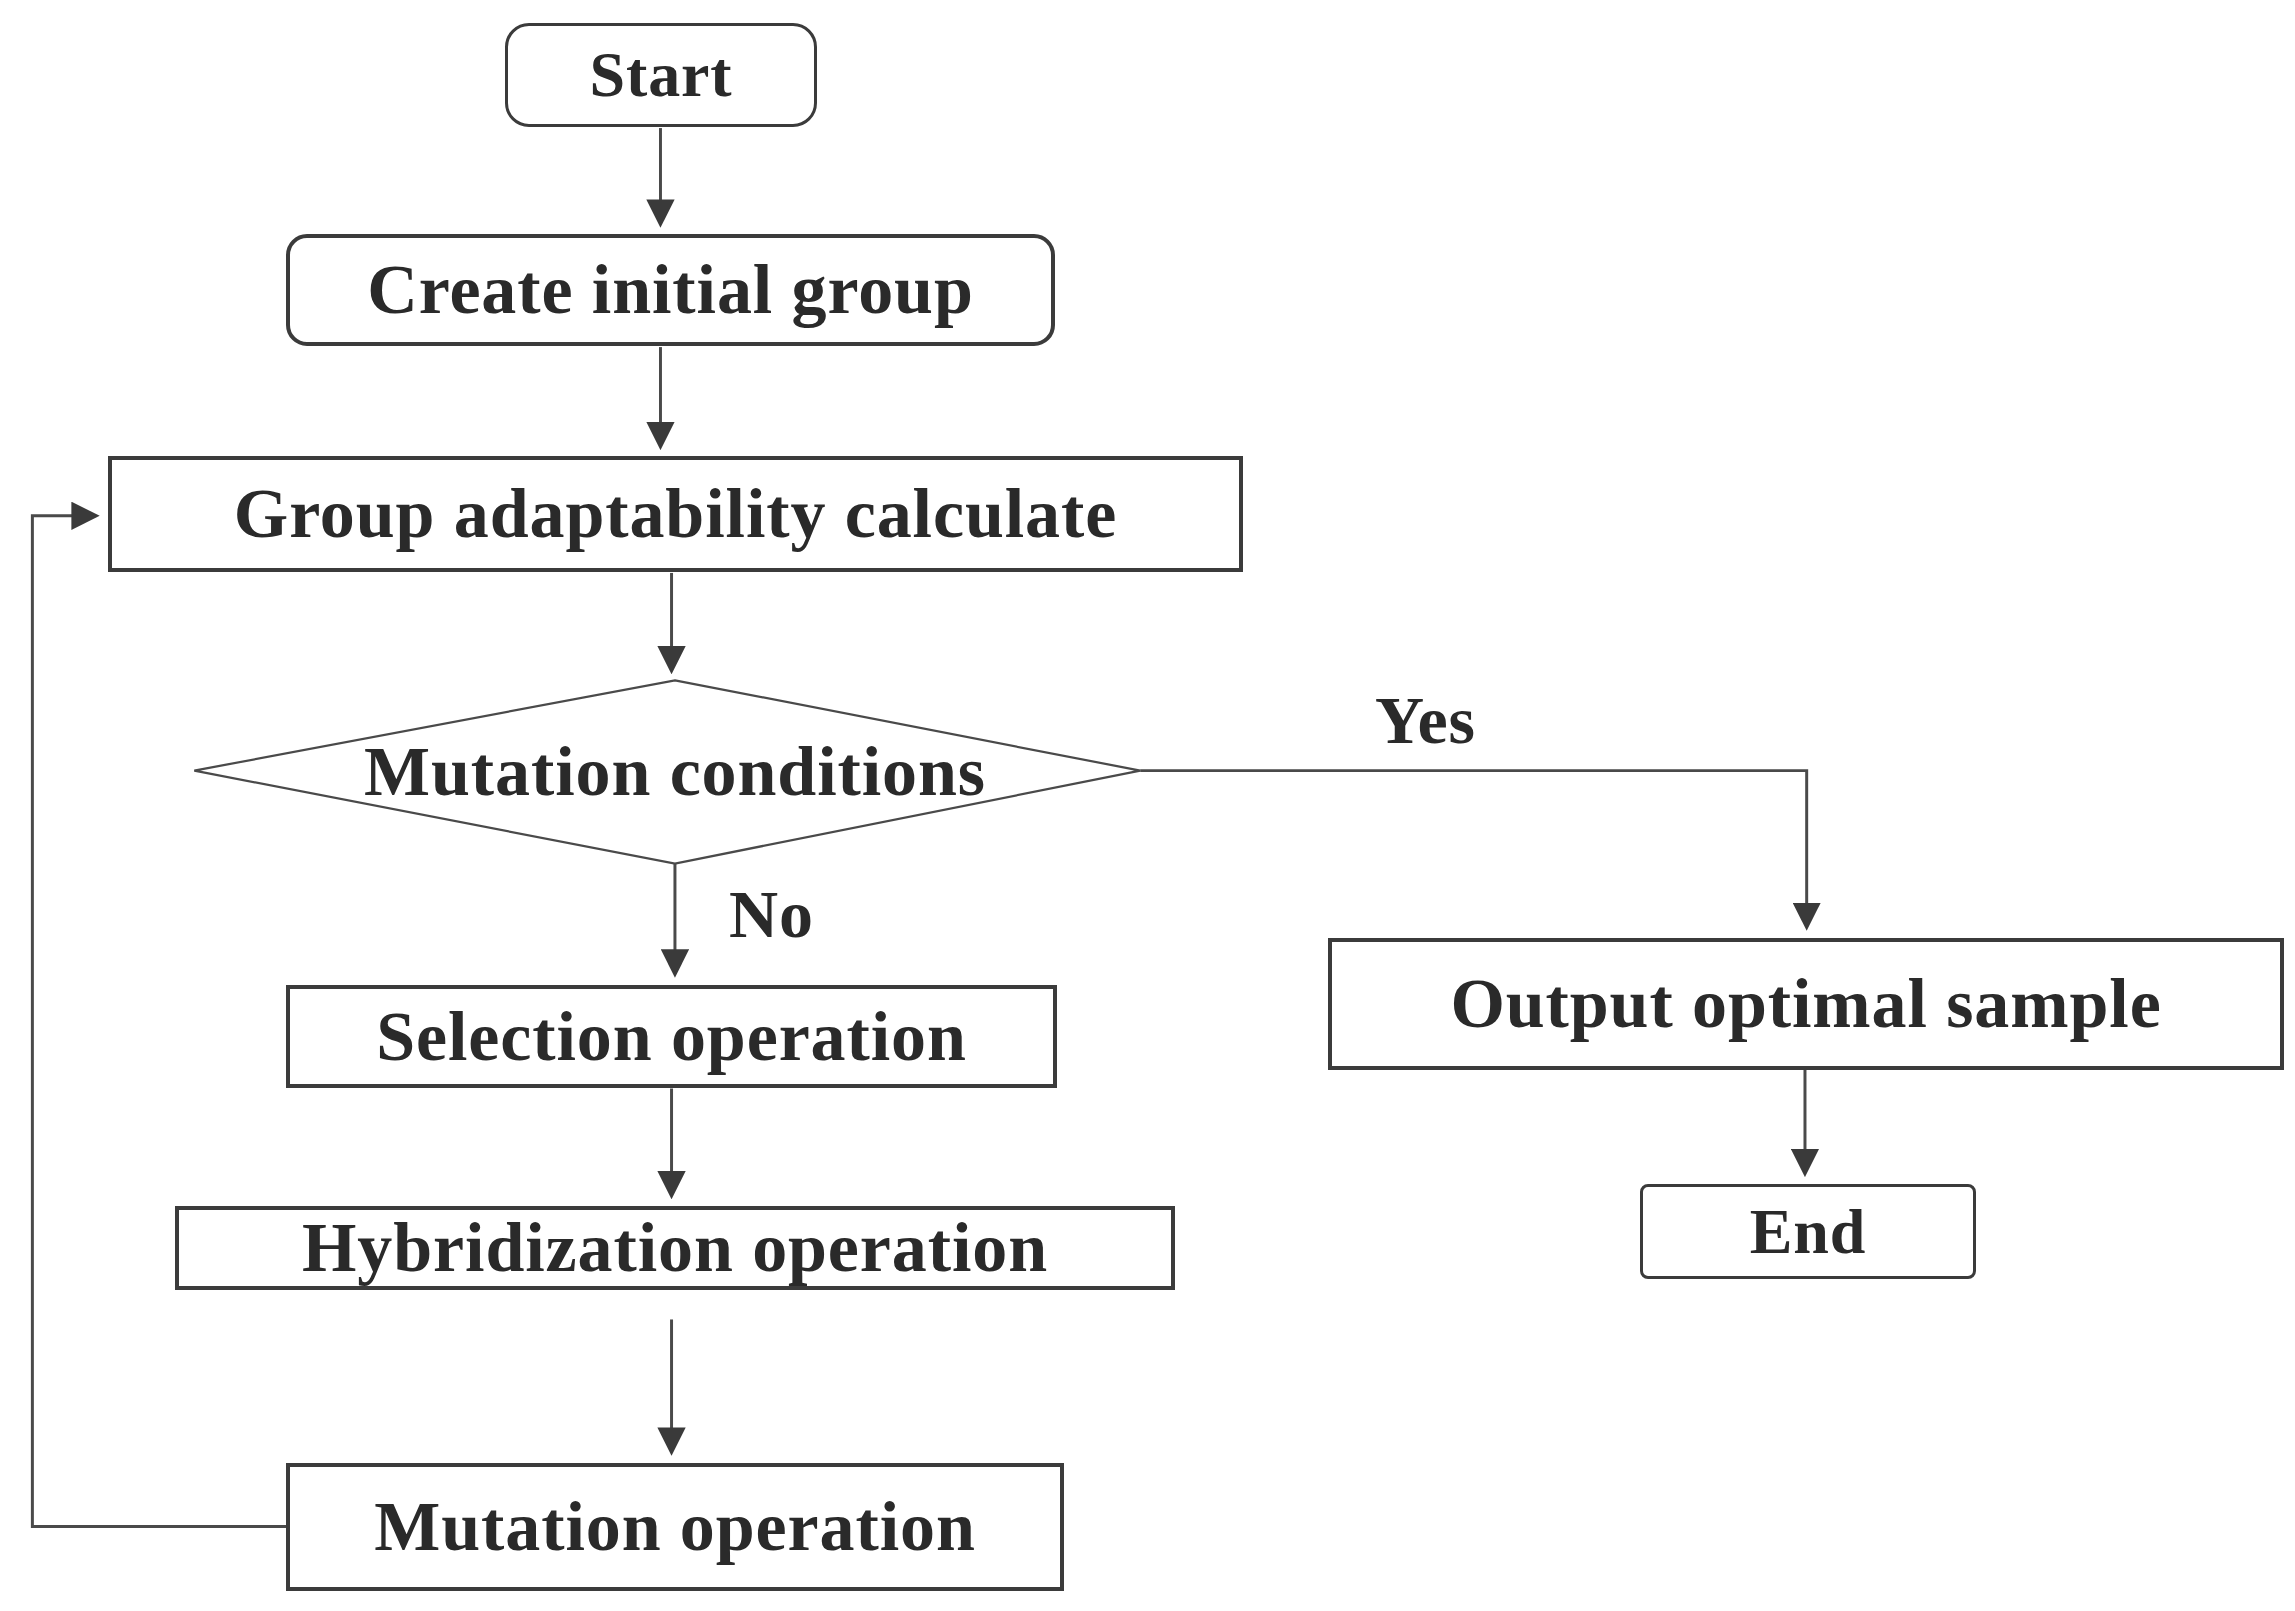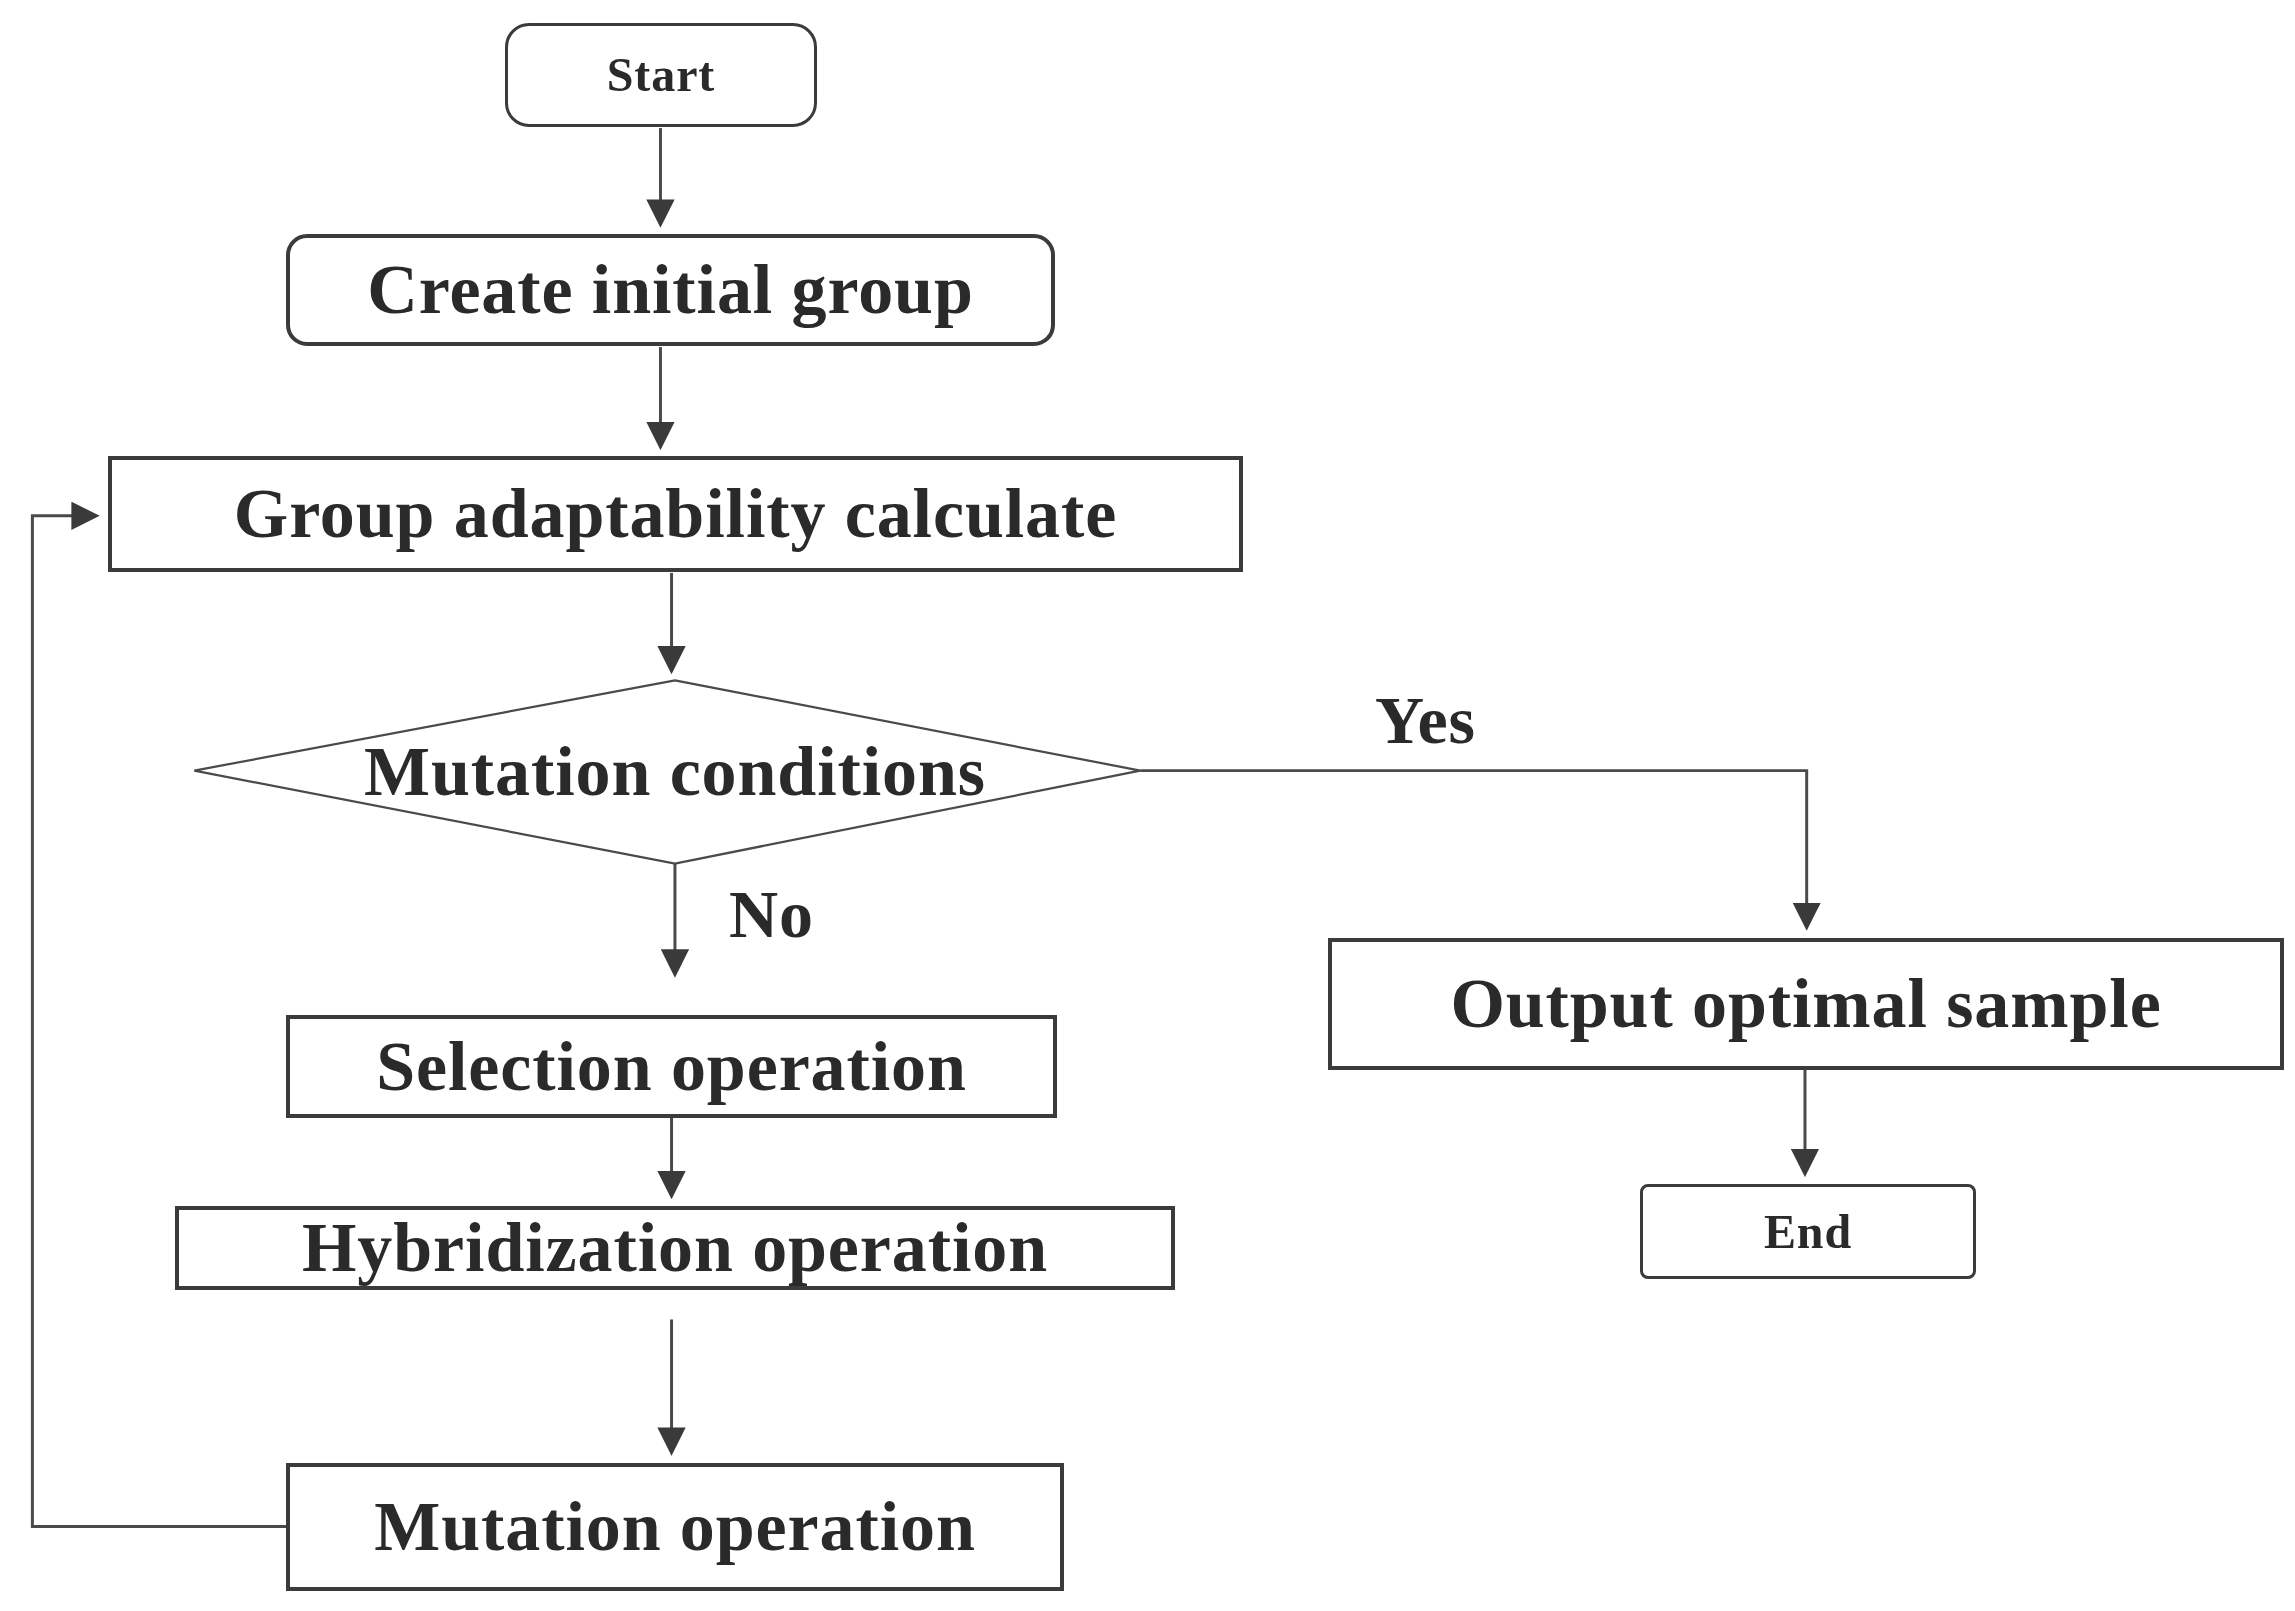--- a/index.html
+++ b/index.html
@@ -17,34 +17,34 @@
   #edges{position:absolute;left:0;top:0;width:2295px;height:1612px;z-index:1;}
   #edges path.connector{fill:none;stroke:var(--line);stroke-width:3.5px;}
   #edges polygon.decision{fill:#ffffff;stroke:var(--line);stroke-width:2.6px;}
   #edges marker path{fill:#3a3a3a;stroke:none;}
   .node{
     position:absolute;z-index:2;display:flex;align-items:center;justify-content:center;
     background:#ffffff;border:4.3px solid var(--border);box-sizing:border-box;
     color:var(--text);font-weight:bold;font-size:70px;line-height:1;
     text-align:center;white-space:nowrap;letter-spacing:0.9px;
   }
-  .terminator{border-width:3.4px;border-radius:24px;font-size:48px;}
+  .terminator{border-width:3.4px;border-radius:24px;font-size:64px;}
   .ghost{ 
     background:transparent;border:none;z-index:3;
   }
   .edge-label{
     position:absolute;z-index:3;color:var(--text);font-weight:bold;font-size:68px;
     line-height:1;text-align:center;letter-spacing:0.9px;
   }
   
   #n-start   {left:505px;  top:23px;   width:312px;  height:104px;}
   #n-create  {left:286px;  top:234px;  width:769px;  height:112px;border-radius:21px;}
   #n-adapt   {left:108px;  top:456px;  width:1135px; height:116px;}
   #n-screen  {left:249px;  top:716px;  width:852px; height:111px;}
-  #n-select  {left:286px;  top:985px; width:771px;  height:103px;margin-top:30px;}
+  #n-select  {left:286px;  top:985px; width:771px;  height:103px;}
   #n-hybrid  {left:175px;  top:1206px; width:1000px; height:84px;text-align:center;}
   #n-mutate  {left:286px;  top:1463px; width:778px;  height:128px;}
   #n-output  {left:1328px; top:938px; width:956px; height:132px;}
   #n-end     {left:1640px; top:1184px; width:336px;  height:95px;border-radius:8px;}
   #lbl-yes   {left:1323px; top:686px;  width:205px;}
   #lbl-no    {left:678px;  top:880px; width:136px;text-align:right;}
 </style>
 </head>
 <body>
 

